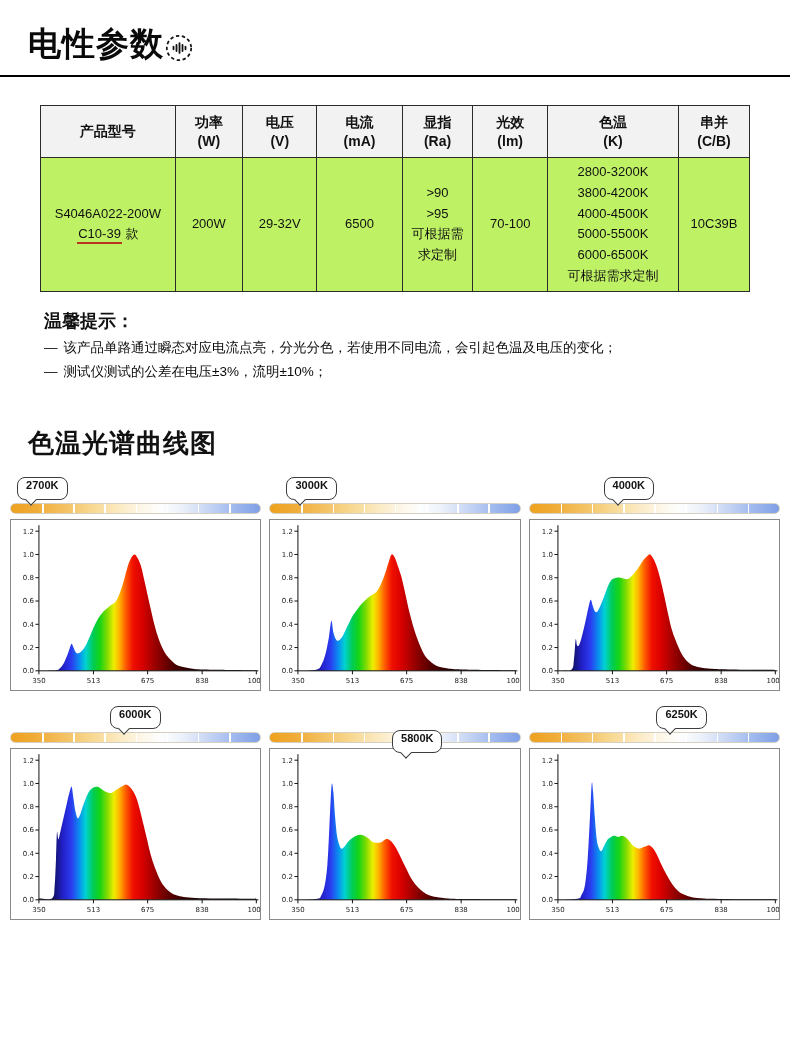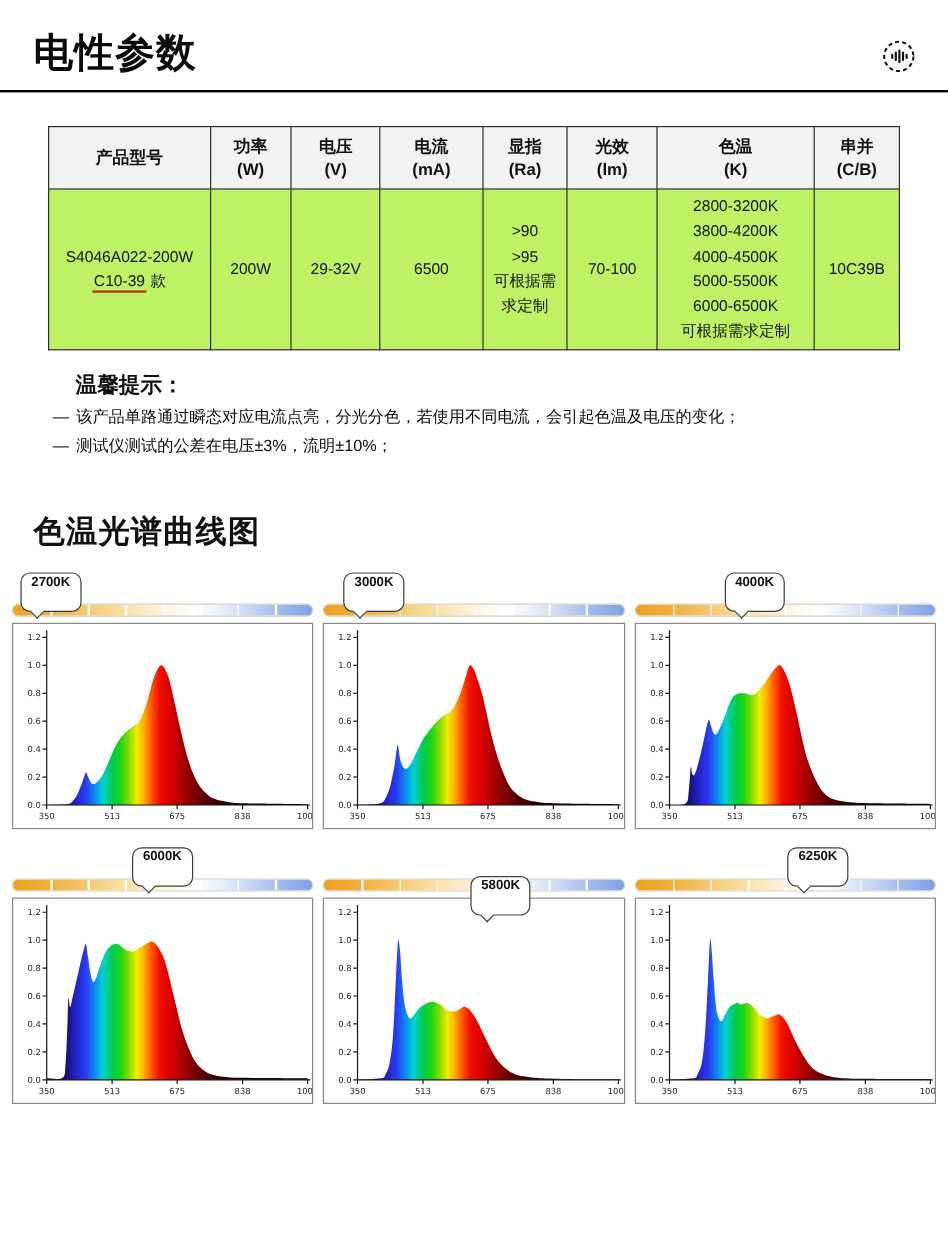--- a/index.html
+++ b/index.html
@@ -1,47 +1,47 @@
 <!DOCTYPE html>
 <html><head>
 <meta charset="utf-8">
 <style>
   * { box-sizing: border-box; margin: 0; padding: 0; }
   html,body { background:#fff; }
   body { font-family:"Liberation Sans","DejaVu Sans",sans-serif; color:#111; }
   .page { width:790px; min-height:1037px; margin:0 auto; background:#fff; padding-top:16px; position:relative; }
 
   
-  .header-row { display:flex; justify-content:space-between; align-items:flex-end; padding:6px 26px 8px 28px; }
+  .header-row { display:flex; align-items:flex-end; padding:6px 26px 8px 28px; }
   .page-title { font-size:33px; font-weight:bold; letter-spacing:1px; color:#0a0a0a; }
   .rule { border-top:2px solid #000; width:100%; }
   .sub-row { display:flex; justify-content:space-between; align-items:flex-start; padding:7px 30px 0 28px; }
   .subtitle { font-size:15px; font-weight:bold; letter-spacing:1.5px; color:#c9c9c9; }
 
   
   table.spec { border-collapse:collapse; margin:28px 40px 0; width:710px; table-layout:fixed; }
   table.spec th, table.spec td { border:1.5px solid #2b2b2b; text-align:center; vertical-align:middle; padding:4px 2px; }
   table.spec th { background:#f2f2f2; font-size:14px; font-weight:bold; height:52px; line-height:1.35; }
   table.spec td { font-size:13px; height:130px; line-height:1.6; background:#bef264; }
   .u-red { border-bottom:2px solid #b8351f; padding:0 1px 1px; }
 
   
   .custom-note { margin:13px 44px 0; font-size:14.5px; color:#0a0a0a; }
-  .tips-title { margin:17px 63px 3px; font-size:18px; font-weight:bold; }
+  .tips-title { margin:17px 44px 3px; font-size:18px; font-weight:bold; }
   .tips { margin:0 44px; list-style:none; }
   .tips li { font-size:13.5px; line-height:1.8; color:#0a0a0a; }
   .tips .dash { margin-right:6px; }
 
   
   .section-title { margin:42px 28px 16px; font-size:26px; font-weight:bold; letter-spacing:1px; }
   .chart-grid { display:grid; grid-template-columns:repeat(3,1fr); column-gap:8px; row-gap:15px; padding:0 10px; }
   .tile { position:relative; }
   .tag-row { position:relative; height:21px; }
   .cct-tag { position:absolute; top:0; background:#fff; border:1.5px solid #3c3c3c; border-radius:8px;
-             font-size:11px; font-weight:bold; padding:0 8px; height:33px; line-height:15px; white-space:nowrap; z-index:2; }
+             font-size:11px; font-weight:bold; padding:0 8px; height:23px; line-height:15px; white-space:nowrap; z-index:2; }
   .cct-tag::after { content:""; position:absolute; left:9px; bottom:-4.5px; width:7px; height:7px; background:#fff;
              border-right:1.5px solid #3c3c3c; border-bottom:1.5px solid #3c3c3c; transform:rotate(45deg); }
   .cct-bar { position:relative; height:11px; border-radius:6px; margin-top:5px; border:1px solid #d6d0c2; overflow:hidden; }
   .cct-bar .divider { position:absolute; top:0; bottom:0; width:1.5px; background:#fff; }
   .plot-box { margin-top:5px; border:1px solid #8a8a8a; background:#fff; }
   .plot-box svg { display:block; }
   .plot-box text { font-family:"DejaVu Sans","Liberation Sans",sans-serif; }
 </style>
 </head>
 <body>

